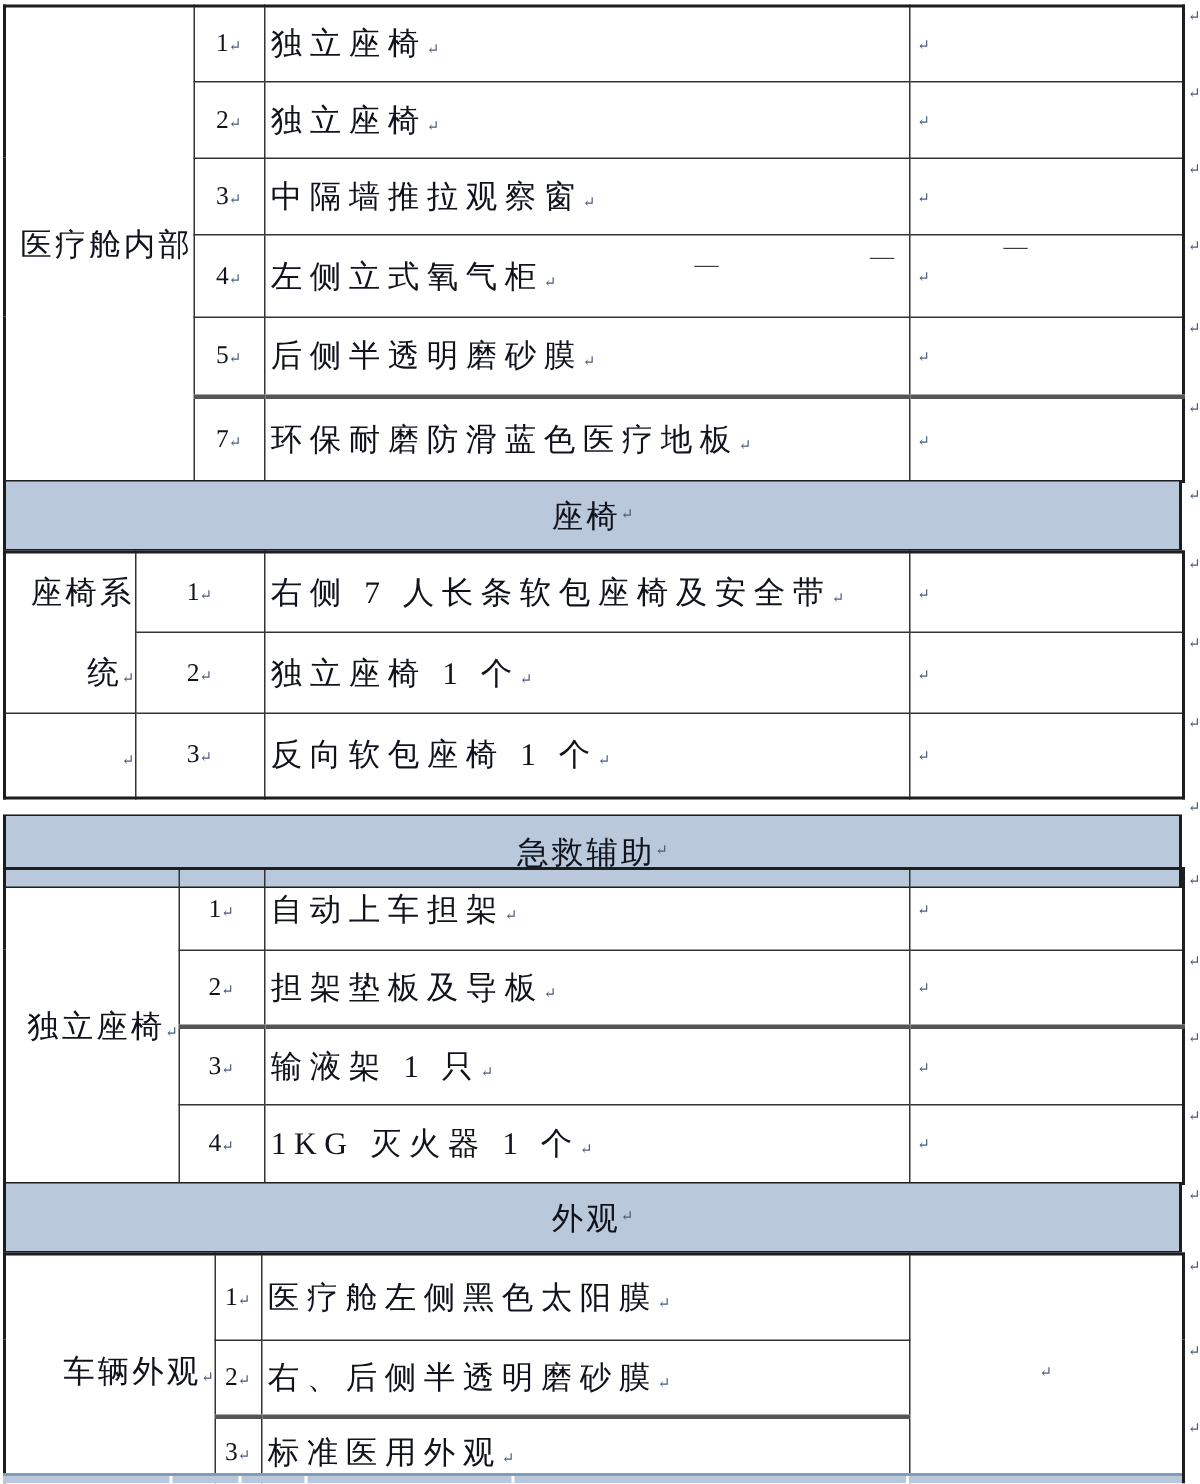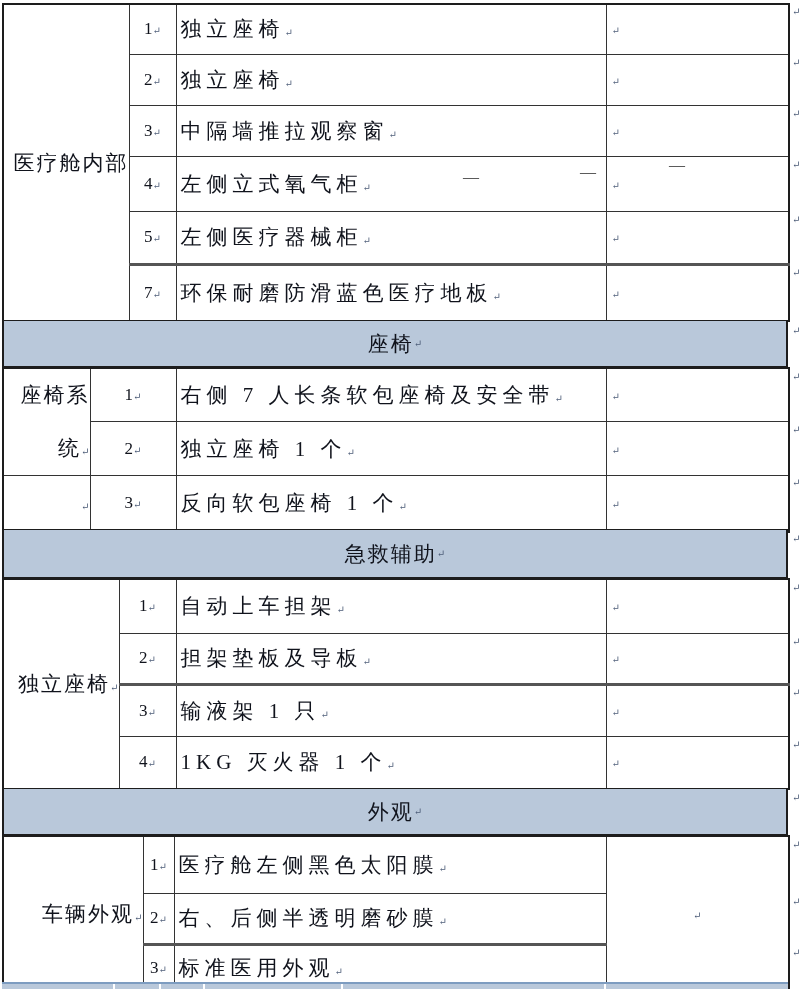--- a/index.html
+++ b/index.html
@@ -62,21 +62,21 @@
       <td class="item-cell"><span>中隔墙推拉观察窗</span><span class="mark">↵</span></td>
       <td class="check-cell"><span class="mark">↵</span></td>
     </tr>
     <tr style="height:55px;">
       <td class="num-cell"><span>4</span><span class="mark">↵</span></td>
       <td class="item-cell"><span>左侧立式氧气柜</span><span class="mark">↵</span></td>
       <td class="check-cell"><span class="mark">↵</span></td>
     </tr>
     <tr style="height:53px;">
       <td class="num-cell"><span>5</span><span class="mark">↵</span></td>
-      <td class="item-cell"><span>左侧医疗器械柜</span><span class="mark">↵</span></td>
+      <td class="item-cell"><span>后侧半透明磨砂膜</span><span class="mark">↵</span></td>
       <td class="check-cell"><span class="mark">↵</span></td>
     </tr>
     <tr class="thick" style="height:57px;">
       <td class="num-cell"><span>7</span><span class="mark">↵</span></td>
       <td class="item-cell"><span>环保耐磨防滑蓝色医疗地板</span><span class="mark">↵</span></td>
       <td class="check-cell"><span class="mark">↵</span></td>
     </tr>
   </tbody>
     </table>
 
@@ -113,21 +113,21 @@
     </tr>
     <tr style="height:56px;">
       <td class="label-cell"><span class="mark">↵</span></td>
       <td class="num-cell"><span>3</span><span class="mark">↵</span></td>
       <td class="item-cell"><span>反向软包座椅 1 个</span><span class="mark">↵</span></td>
       <td class="check-cell"><span class="mark">↵</span></td>
     </tr>
   </tbody>
     </table>
 
-  <div class="sec-header" style="top:529px; height:49px;">
+  <div class="sec-header" style="top:543px; height:49px;">
     <span>急救辅助</span>
       <span class="mark">↵</span>
   </div>
 
   <table style="left:2px; top:578px; width:786px;">
     <colgroup>
         <col style="width:116px">
         <col style="width:57px">
         <col style="width:430px">
         <col style="width:183px">

